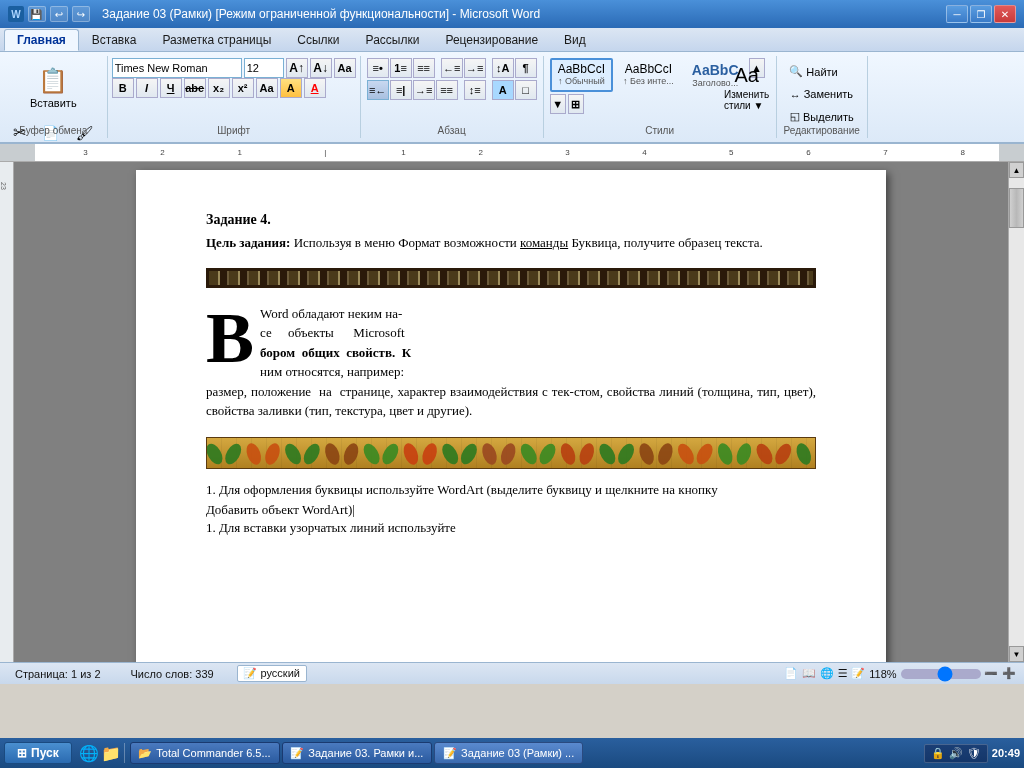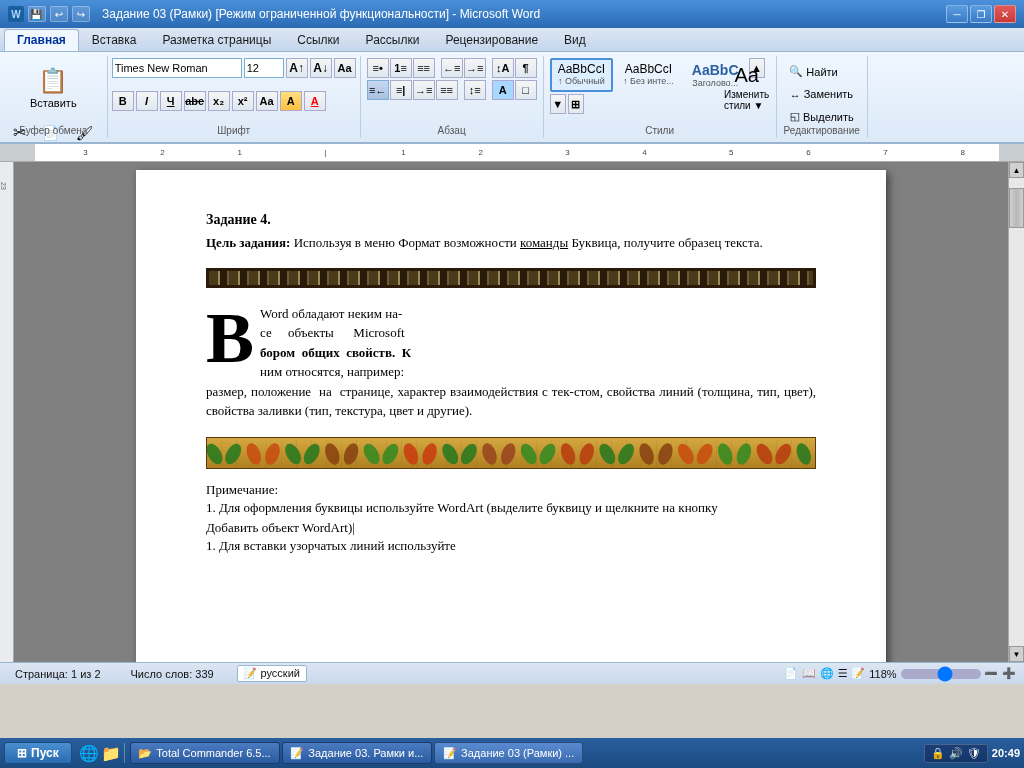--- a/index.html
+++ b/index.html
@@ -81,21 +81,21 @@
       cursor: pointer; font-size: 10px; gap: 2px; padding: 4px;
     }
     .ribbon-btn-small {
       display: flex; align-items: center; gap: 3px;
       padding: 2px 6px; border: 1px solid transparent; border-radius: 2px;
       cursor: pointer; font-size: 11px; white-space: nowrap;
     }
 
     
     .font-group { padding: 2px 4px; }
-    .font-controls { display: flex; flex-direction: column; gap: 13px; }
+    .font-controls { display: flex; flex-direction: column; gap: 0; }
     .font-row1 { display: flex; gap: 2px; align-items: center; }
     .font-row2 { display: flex; gap: 2px; align-items: center; }
     .font-select { 
       height: 20px; font-size: 11px; border: 1px solid #7ab0d4; 
       background: white; padding: 0 2px; width: 130px; 
     }
     .font-size-select { 
       height: 20px; font-size: 11px; border: 1px solid #7ab0d4; 
       background: white; padding: 0 2px; width: 40px;
     }
@@ -575,21 +575,20 @@
             <ellipse cx="596" cy="16" rx="7" ry="12" transform="rotate(-30,596,16)"></ellipse>
             <ellipse cx="616" cy="16" rx="7" ry="12" transform="rotate(30,616,16)"></ellipse>
           </g>
           <g fill="#2d7a20" opacity="0.9">
             <ellipse cx="638" cy="16" rx="7" ry="12" transform="rotate(-20,638,16)"></ellipse>
           </g>
         </svg>
       </div>
 
       <div class="notes">
-        <div>Примечание:</div>
         <div style="margin-bottom:2px;">1. Для оформления буквицы используйте WordArt (выделите буквицу и щелкните на кнопку</div>
         <div>Добавить объект WordArt)|</div>
         <div>1. Для вставки узорчатых линий используйте</div>
       </div>
     </div>
   </div>
 
   <div class="right-scrollbar">
     <div class="scroll-btn">▲</div>
     <div class="scroll-track">

